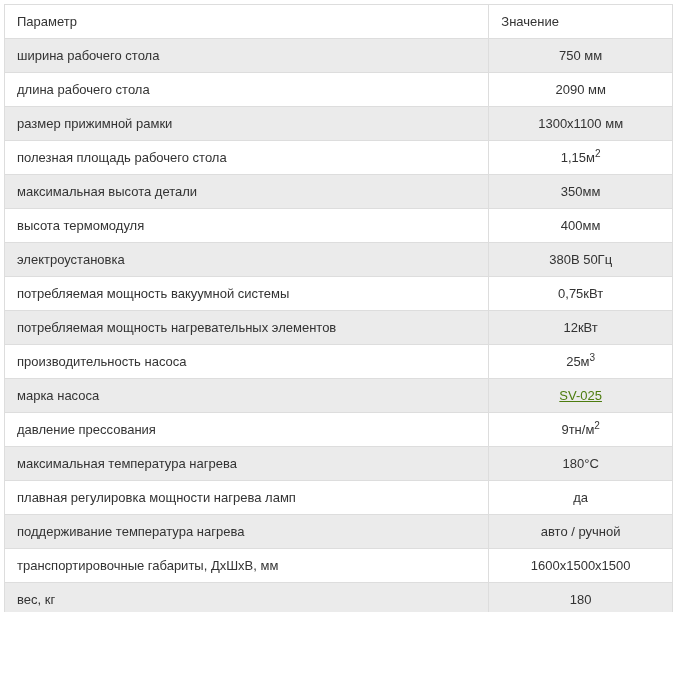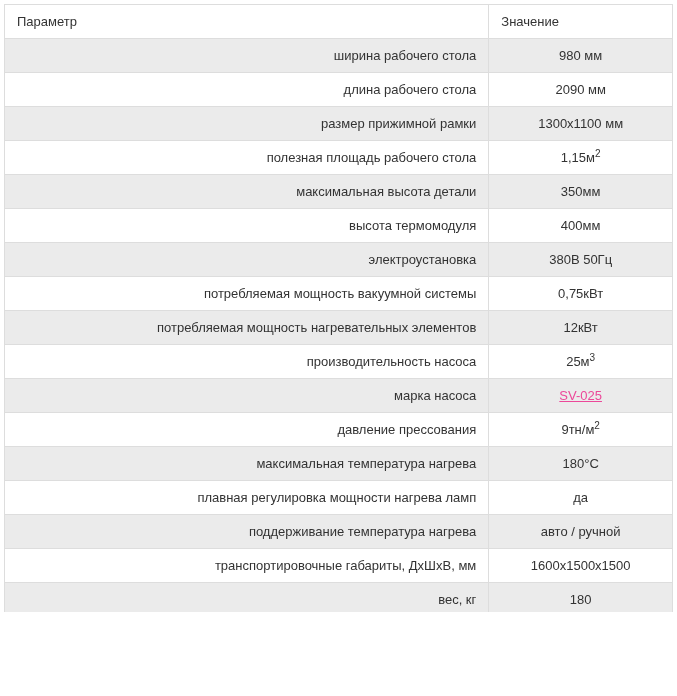--- a/index.html
+++ b/index.html
@@ -30,30 +30,30 @@
     overflow: hidden;
     white-space: nowrap;
   }
   table.spec-table th {
     font-weight: normal;
     text-align: left;
     background: #ffffff;
   }
   col.param-col { width: 72.5%; }
   col.value-col { width: 27.5%; }
-  td.param { text-align: right; }
+  td.param { text-align: left; }
   td.value { text-align: center; }
   tbody tr:nth-child(odd) td { background: #ebebeb; }
   tbody tr:nth-child(even) td { background: #ffffff; }
   sup {
     font-size: 10px;
     line-height: 0;
   }
   a[data-name="pump-model-link"] {
-    color: #ec4899;
+    color: #4d7c0f;
     text-decoration: underline;
     cursor: pointer;
   }
 </style>
 </head>
 <body>
 
 <div class="page" data-name="page">
   <table class="spec-table" data-name="spec-table">
     <colgroup>
@@ -62,21 +62,21 @@
     </colgroup>
     <thead data-name="table-header">
       <tr data-name="header-row">
         <th data-name="column-header-param">Параметр</th>
         <th data-name="column-header-value">Значение</th>
       </tr>
     </thead>
     <tbody data-name="table-body">
   <tr data-name="table-row">
     <td class="param" data-name="param-cell">ширина рабочего стола</td>
-    <td class="value" data-name="value-cell">980 мм</td>
+    <td class="value" data-name="value-cell">750 мм</td>
   </tr>
 
   <tr data-name="table-row">
     <td class="param" data-name="param-cell">длина рабочего стола</td>
     <td class="value" data-name="value-cell">2090 мм</td>
   </tr>
 
 
   <tr data-name="table-row">
     <td class="param" data-name="param-cell">размер прижимной рамки</td>

